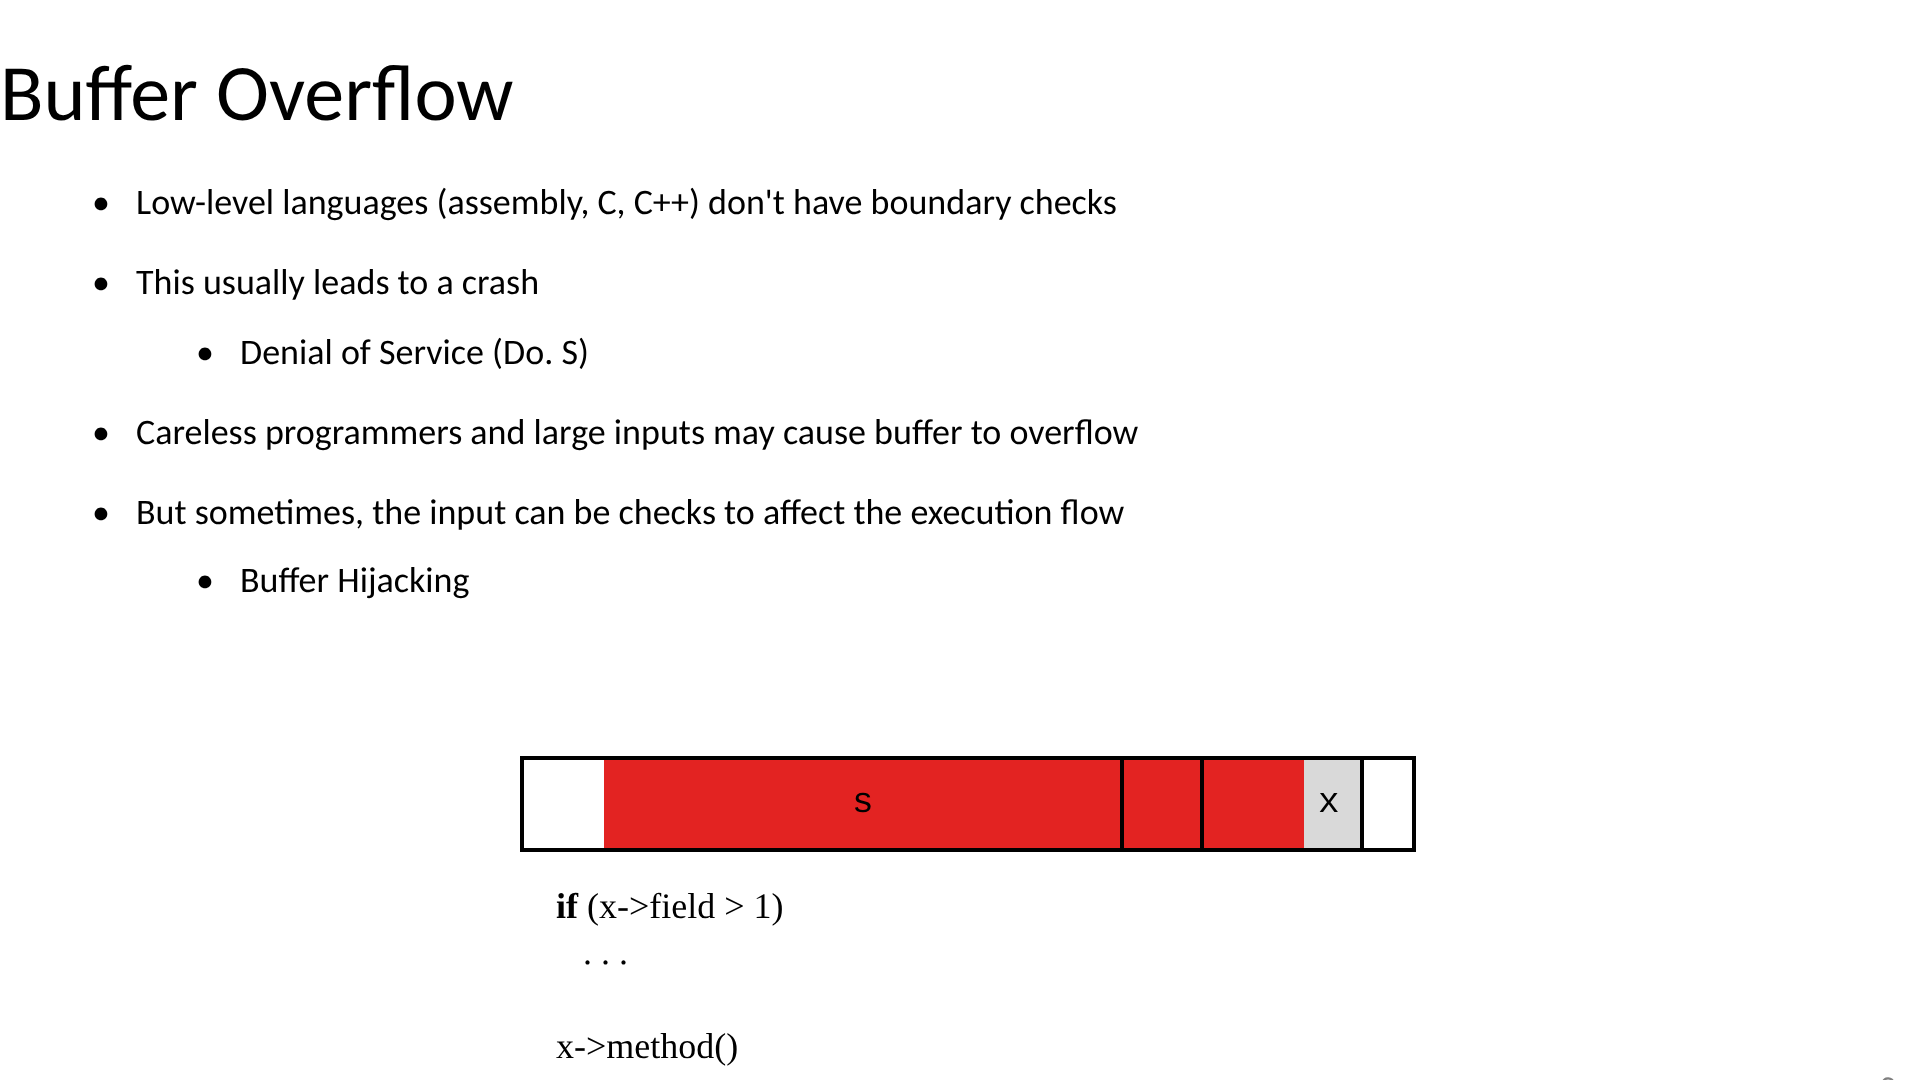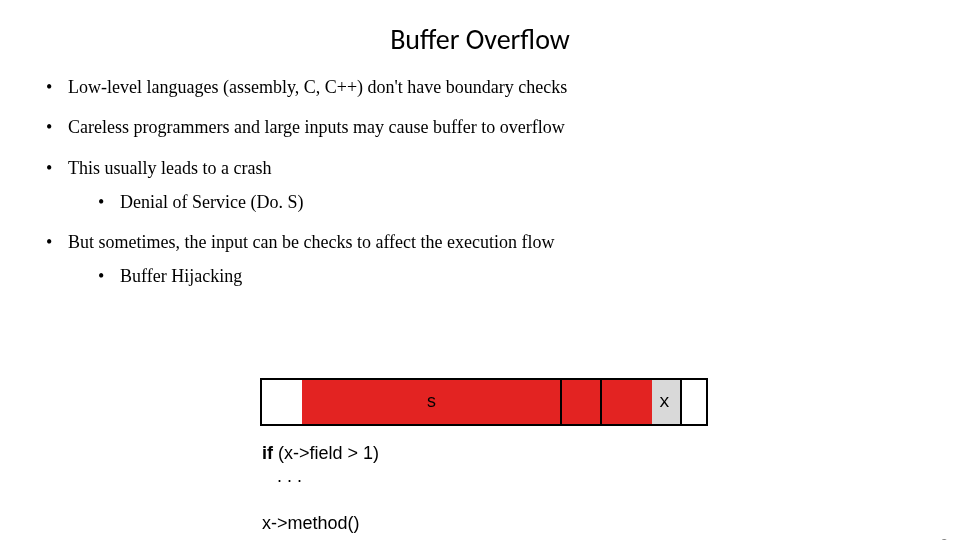--- a/index.html
+++ b/index.html
@@ -12,32 +12,30 @@
     color: #000;
     overflow: hidden;
   }
   .slide {
     position: relative;
     width: 960px;
     height: 540px;
     box-sizing: border-box;
   }
   .title {
-    text-align: center;
-    font-size: 28px;
+    font-size: 40px;
     font-weight: 400;
     margin-top: 22px;
     margin-bottom: 18px;
   }
   ul.outer {
     margin: 0 0 0 46px;
     padding: 0;
     list-style: none;
     font-size: 18px;
-    font-family: Liberation Serif, serif;
   }
   ul.outer > li {
     position: relative;
     padding-left: 22px;
     margin: 10px 0 16px 0;
     line-height: 1.35;
   }
   ul.outer > li::before {
     content: "•";
     position: absolute;
@@ -110,23 +108,23 @@
     background: #000;
   }
   .label-s {
     position: absolute;
     font-family: Consolas, "Courier New", monospace;
     font-size: 18px;
     color: #000;
   }
   .code {
     position: absolute;
-    left: 262px;
+    left: 278px;
     top: 420px;
-    font-family: Liberation Sans, sans-serif;
+    font-family: Liberation Serif, serif;
     font-size: 18px;
     line-height: 1.3;
     white-space: pre;
   }
   .code .kw { font-weight: bold; }
   .pagenum {
     position: absolute;
     right: 12px;
     bottom: 8px;
     font-size: 16px;
@@ -135,27 +133,27 @@
 </style>
 </head>
 <body>
 
 <div class="slide">
 
   <div class="title">Buffer Overflow</div>
 
   <ul class="outer">
     <li>Low-level languages (assembly, C, C++) don't have boundary checks</li>
-    <li>Careless programmers and large inputs may cause buffer to overflow</li>
     <li>
       <span>This usually leads to a crash</span>
       <ul class="inner">
         <li>Denial of Service (Do. S)</li>
       </ul>
     </li>
+    <li>Careless programmers and large inputs may cause buffer to overflow</li>
     <li>
       <span>But sometimes, the input can be checks to affect the execution flow</span>
       <ul class="inner">
         <li>Buffer Hijacking</li>
       </ul>
     </li>
   </ul>
 
   <div class="diagram">
     <div class="red-fill"></div>

